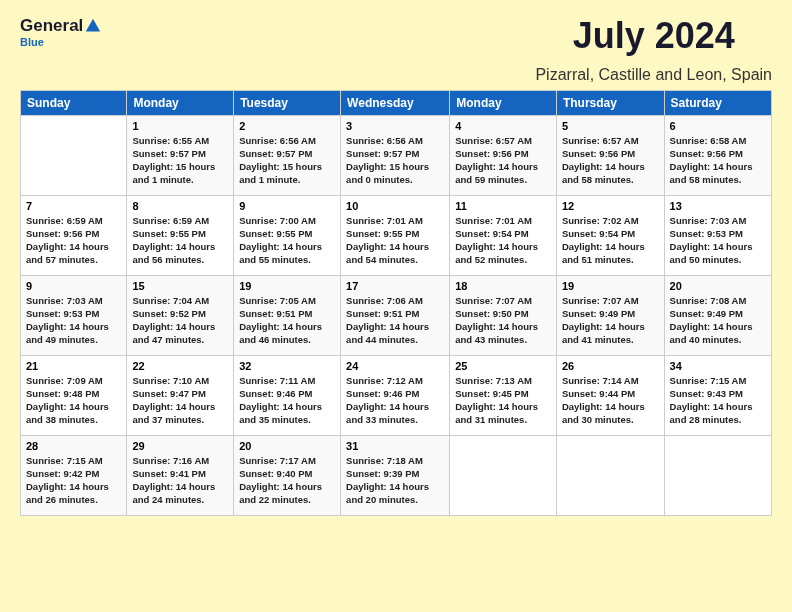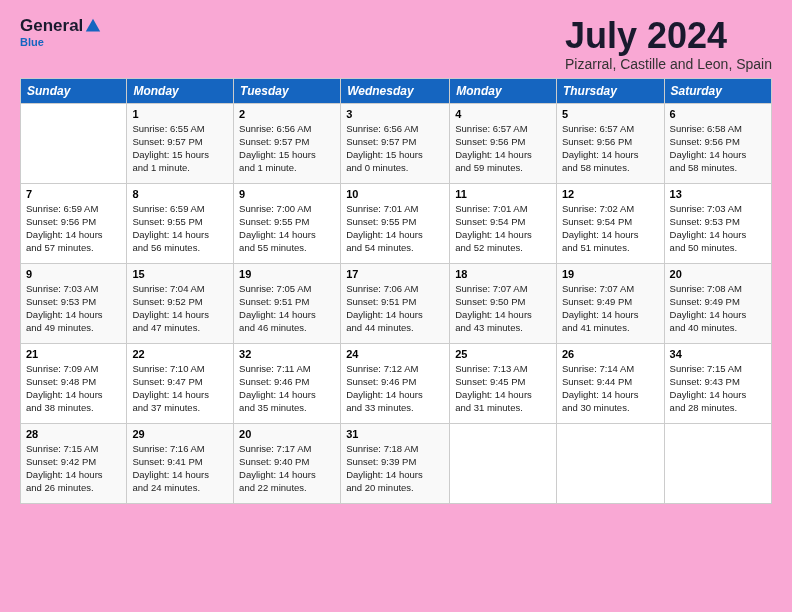--- a/index.html
+++ b/index.html
@@ -7,67 +7,66 @@
       font-family: Arial, sans-serif;
       background: #fff;
       width: 792px;
       height: 612px;
       overflow: hidden;
     }
     .page {
       width: 792px;
       height: 612px;
       padding: 16px 20px 10px 20px;
-      background: #f9a8d4;
+      background: #fef9c3;
     }
     .header {
       display: flex;
       justify-content: space-between;
       align-items: flex-start;
       margin-bottom: 6px;
     }
     .logo {
       display: flex;
       align-items: center;
     }
     .logo-general { color: #1a1a2e; }
     .logo-blue { color: #1565c0; }
     .logo-icon {
       width: 18px;
       height: 18px;
       margin-left: 1px;
     }
     .title-block {
-      text-align: left;
+      text-align: center;
     }
     .main-title {
       font-size: 36px;
       font-weight: bold;
       color: #1a1a2e;
       line-height: 1.1;
     }
     .subtitle {
-      font-size: 14px;
+      font-size: 16px;
       color: #333;
-      margin-top: 0;
+      margin-top: 10px;
     }
     .calendar {
       width: 100%;
       border-collapse: collapse;
       font-size: 10.5px;
     }
     .calendar thead tr th {
       background: #1565c0;
       color: #fff;
       padding: 5px 6px;
       text-align: left;
       font-size: 12px;
       font-weight: bold;
       border: 1px solid #ccc;
-      font-style: italic;
     }
     .calendar tbody tr td {
       border: 1px solid #ccc;
       padding: 4px 5px;
       vertical-align: top;
       width: 113px;
       height: 80px;
       background: #fff;
     }
     .calendar tbody tr:nth-child(odd) td {
@@ -76,20 +75,21 @@
     .day-number {
       font-weight: bold;
       font-size: 11px;
       margin-bottom: 2px;
       display: block;
     }
     .day-info {
       font-size: 9.5px;
       color: #222;
       line-height: 1.4;
+      font-weight: bold;
     }
     .empty-cell {
       background: #fff !important;
     }
   </style>
 </head>
 <body>
 
 <div class="page">
   <div class="header">

